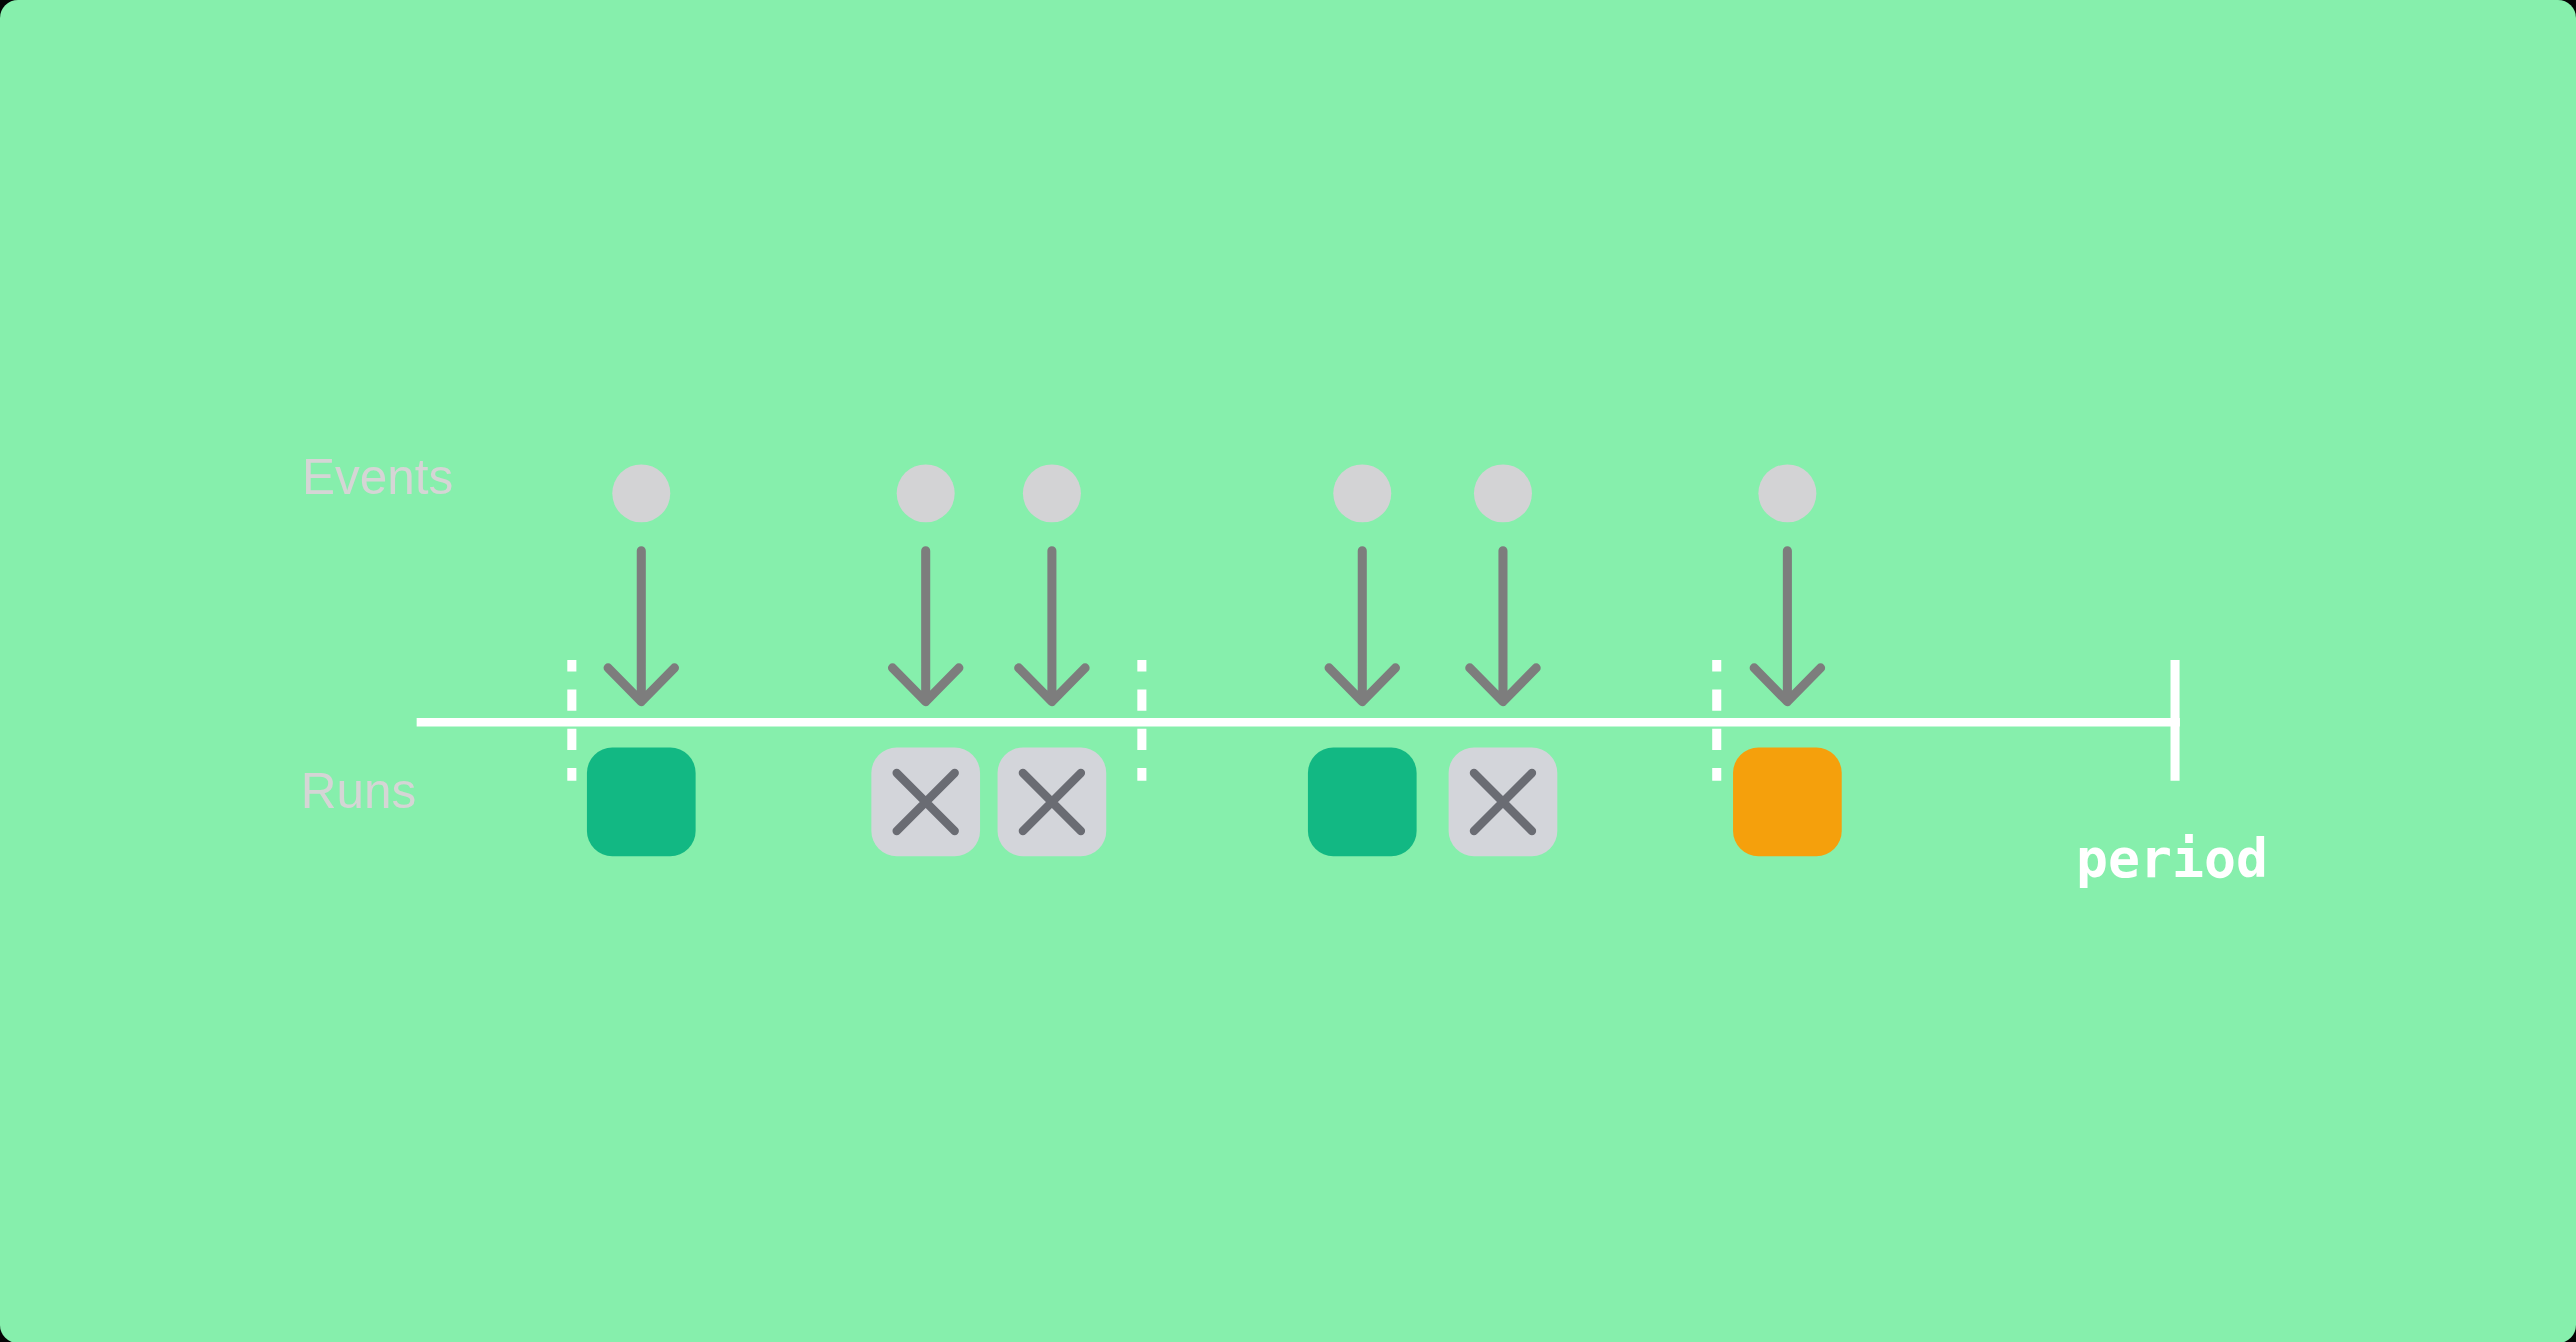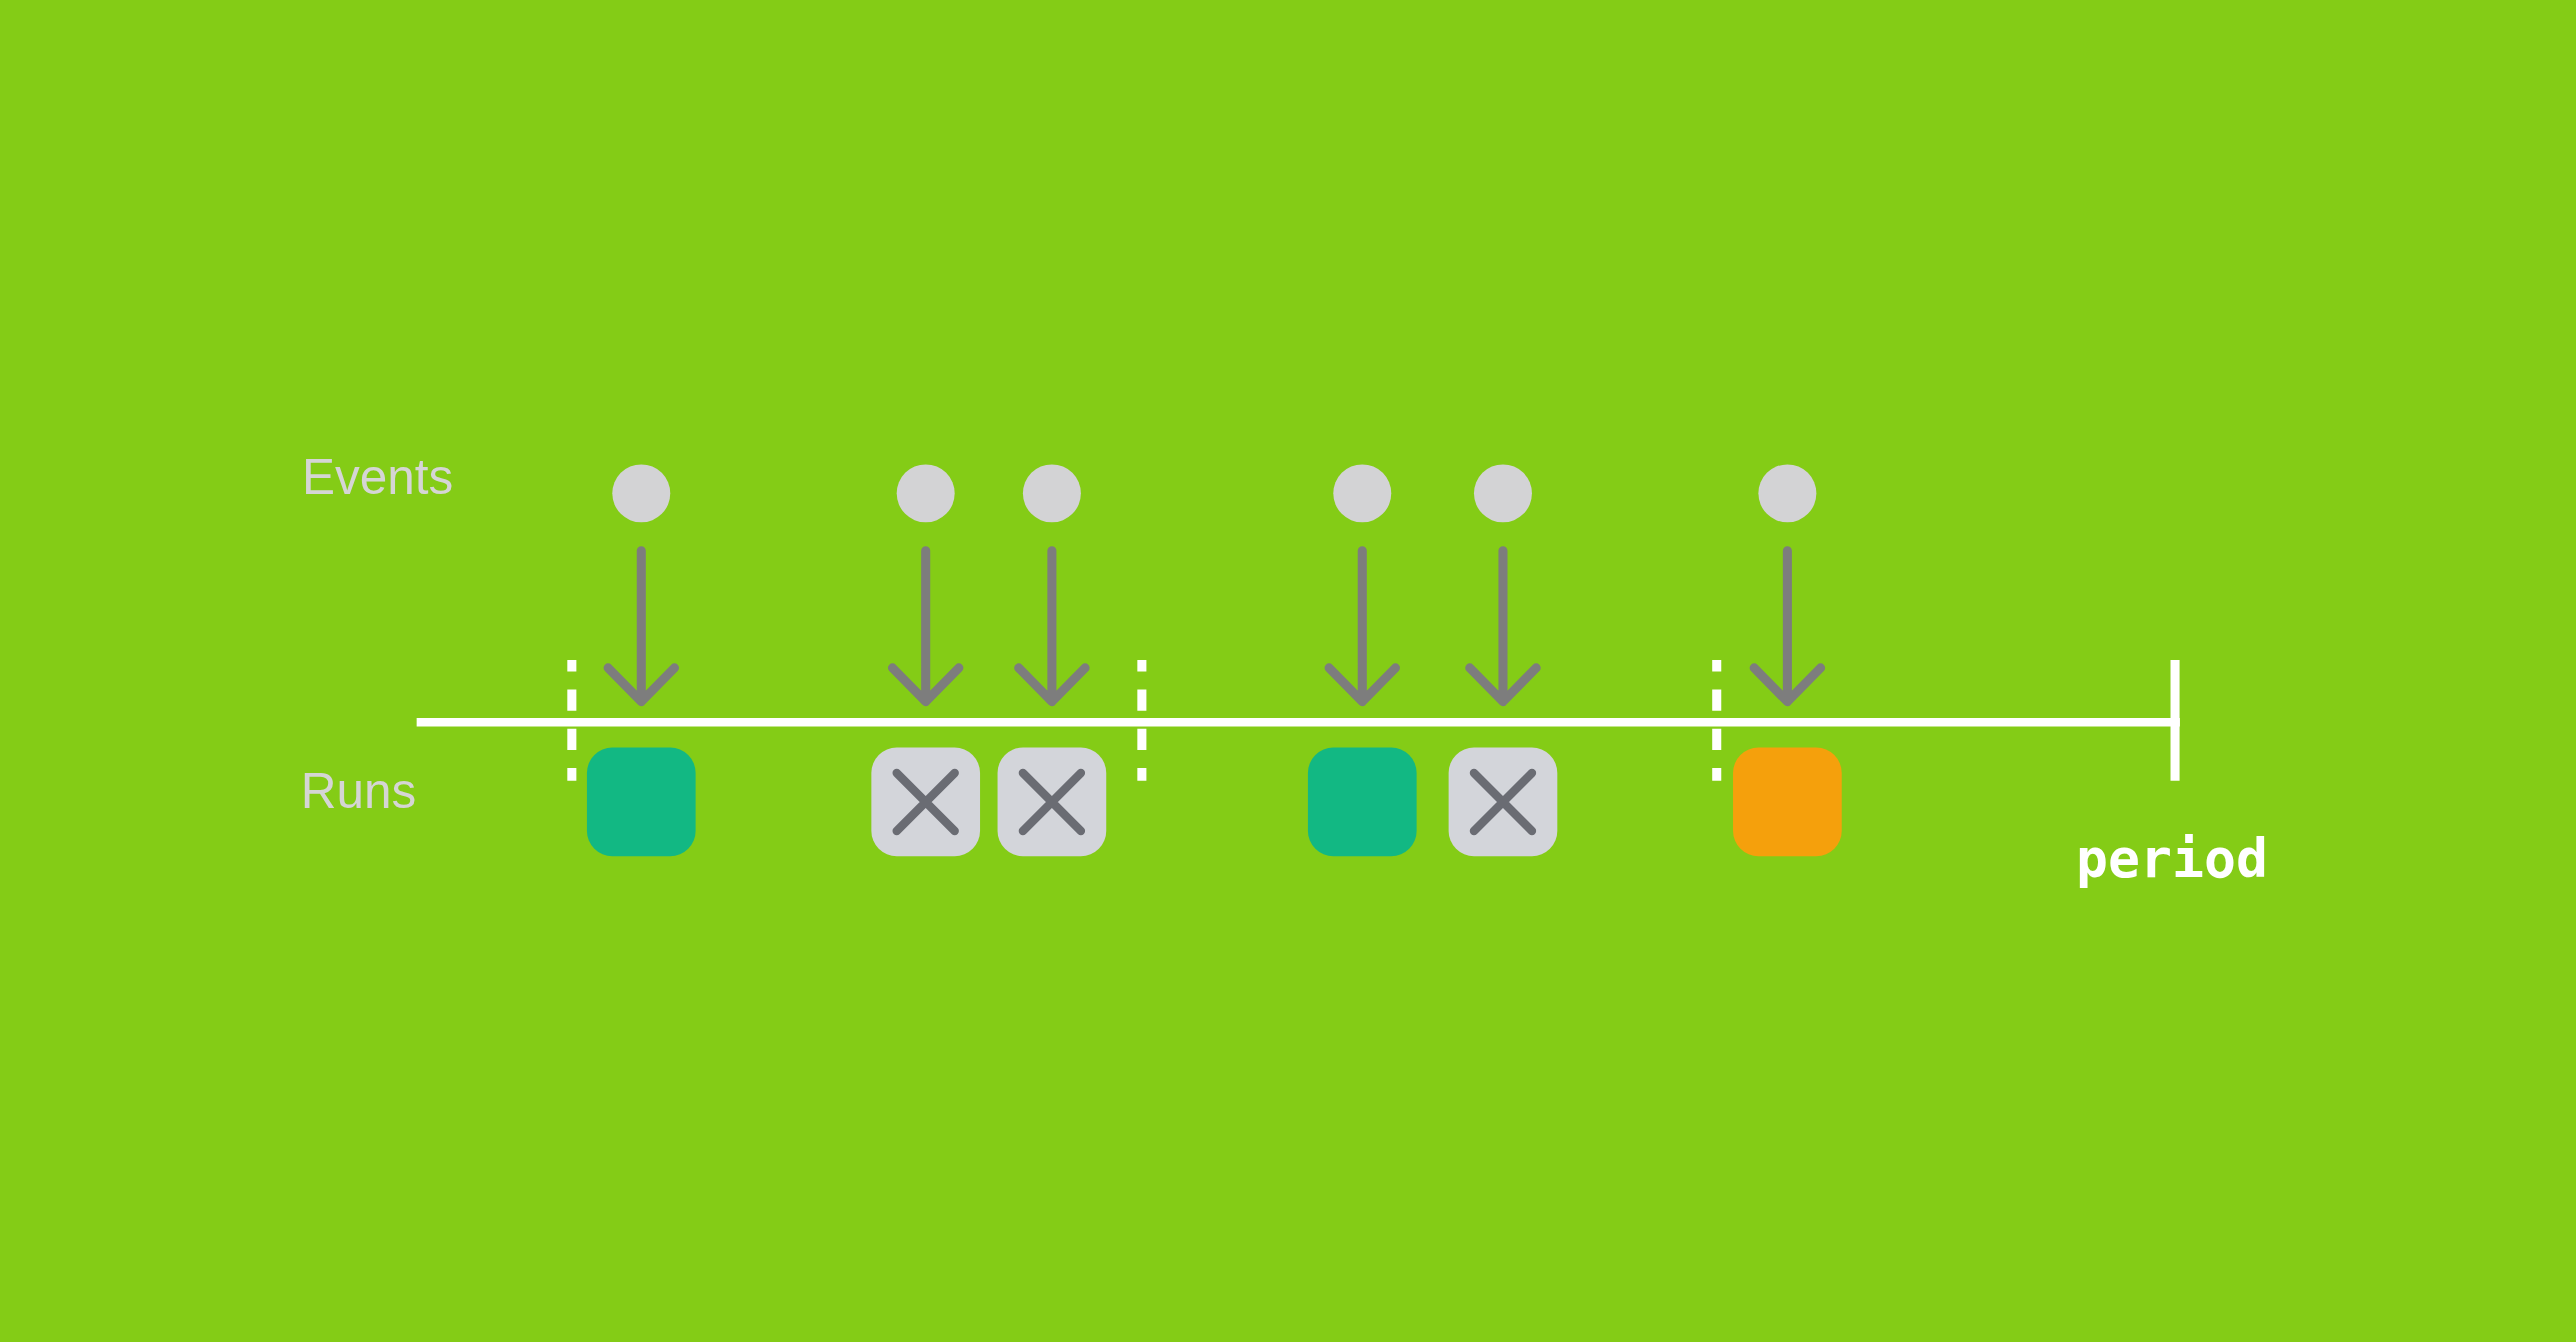--- a/index.html
+++ b/index.html
@@ -4,22 +4,23 @@
 <style>
   html, body {
     margin: 0;
     padding: 0;
     background: #050505;
   }
   .stage {
     position: relative;
     width: 2576px;
     height: 1343px;
-    background: #84cc16;
+    background: #86efac;
     overflow: hidden;
+    border-radius: 18px;
   }
   .stage svg {
     display: block;
     width: 100%;
     height: 100%;
   }
   .row-label {
     font-family: "Liberation Sans", sans-serif;
     font-size: 82px;
     font-weight: 400;

